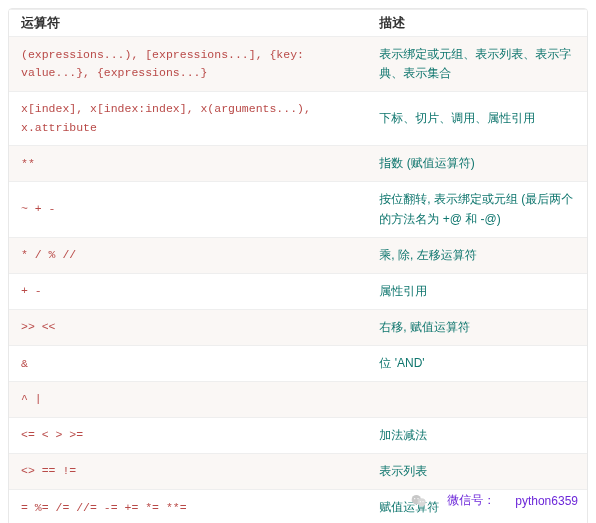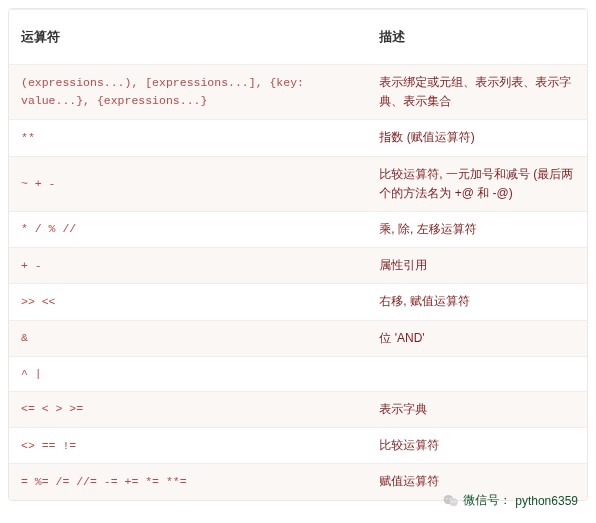--- a/index.html
+++ b/index.html
@@ -18,51 +18,51 @@
   }
   table {
     width: 100%;
     border-collapse: collapse;
     table-layout: fixed;
   }
   thead td {
     background: #ffffff;
     font-weight: 600;
     color: #333;
-    padding: 18px 12px;
+    padding: 4px 12px;
     font-size: 13px;
   }
   td { border-top: 1px solid #eee; vertical-align: middle; }
   td.op {
     font-family: Liberation Mono, monospace;
     color: #b94a48;
     padding: 8px 12px;
     font-size: 11.5px;
     line-height: 1.6;
     word-break: break-word;
   }
   td.desc {
-    color: #7f1d1d;
+    color: #0f766e;
     padding: 8px 12px;
     font-size: 12px;
     line-height: 1.6;
   }
   tbody tr:nth-child(odd) td { background: #faf7f5; }
   tbody tr:nth-child(even) td { background: #ffffff; }
   .col-op { width: 62%; }
   .col-desc { width: 38%; }
   .watermark {
     position: fixed;
     right: 18px;
     bottom: 14px;
     font-size: 12px;
-    color: #14532d;
+    color: #6d28d9;
     display: flex;
     align-items: center;
-    gap: 4px;
+    gap: 20px;
     pointer-events: none;
   }
   .wx-icon {
     width: 16px; height: 14px; display: inline-block;
   }
 </style>
 </head>
 <body>
 
 <div class="wrap">
@@ -76,26 +76,30 @@
         <td>运算符</td>
         <td>描述</td>
       </tr>
     </thead>
     <tbody id="tbody">
         <tr>
           <td class="op">(expressions...), [expressions...], {key: value...}, {expressions...}</td>
           <td class="desc">表示绑定或元组、表示列表、表示字典、表示集合</td>
         </tr>
         <tr>
+          <td class="op">x[index], x[index:index], x(arguments...), x.attribute</td>
+          <td class="desc">下标、切片、调用、属性引用</td>
+        </tr>
+        <tr>
           <td class="op">**</td>
           <td class="desc">指数 (赋值运算符)</td>
         </tr>
         <tr>
           <td class="op">~ + -</td>
-          <td class="desc">比较运算符, 一元加号和减号 (最后两个的方法名为 +@ 和 -@)</td>
+          <td class="desc">按位翻转, 表示绑定或元组 (最后两个的方法名为 +@ 和 -@)</td>
         </tr>
         <tr>
           <td class="op">* / % //</td>
           <td class="desc">乘, 除, 左移运算符</td>
         </tr>
         <tr>
           <td class="op">+ -</td>
           <td class="desc">属性引用</td>
         </tr>
         <tr>
@@ -105,25 +109,25 @@
         <tr>
           <td class="op">&amp;</td>
           <td class="desc">位 'AND'</td>
         </tr>
         <tr>
           <td class="op">^ |</td>
           <td class="desc"></td>
         </tr>
         <tr>
           <td class="op">&lt;= &lt; &gt; &gt;=</td>
-          <td class="desc">表示字典</td>
+          <td class="desc">加法减法</td>
         </tr>
         <tr>
           <td class="op">&lt;&gt; == !=</td>
-          <td class="desc">比较运算符</td>
+          <td class="desc">表示列表</td>
         </tr>
         <tr>
           <td class="op">= %= /= //= -= += *= **=</td>
           <td class="desc">赋值运算符</td>
         </tr>
       </tbody>
   </table>
 </div>
 
 <div class="watermark">

